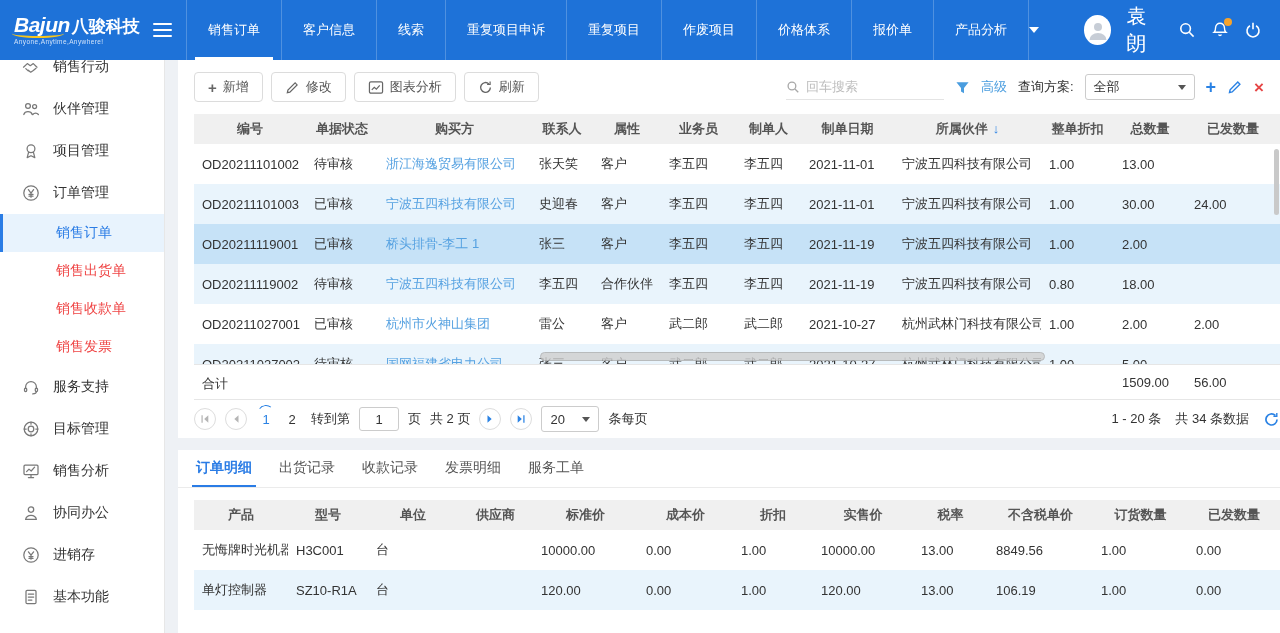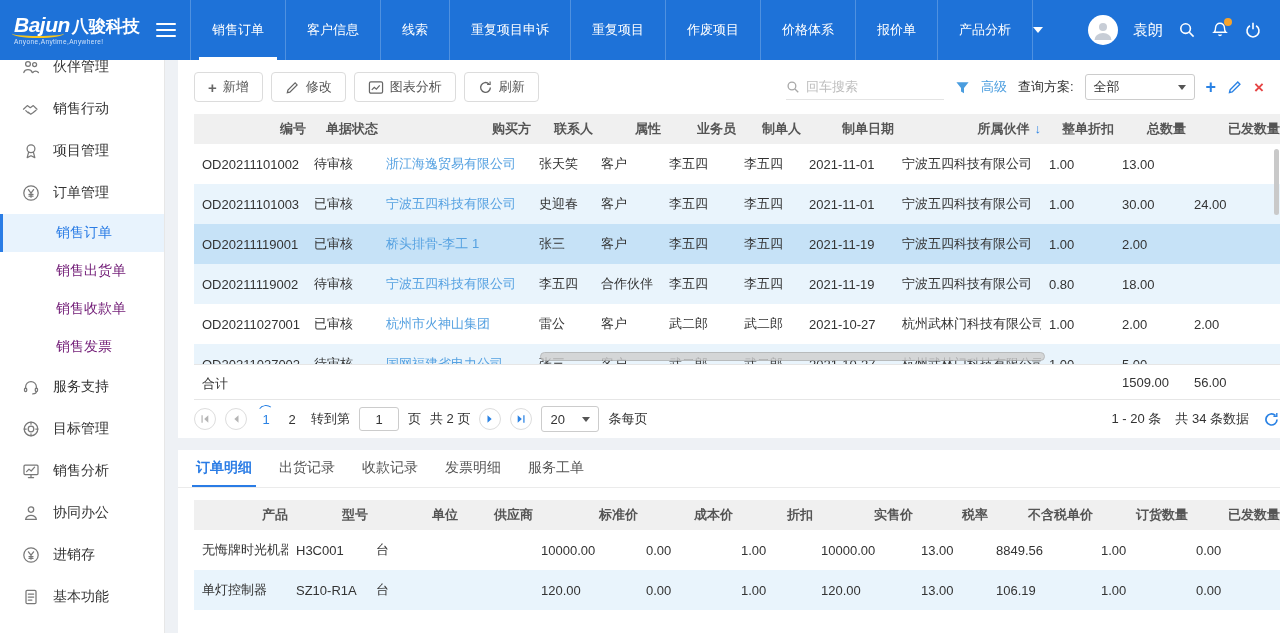--- a/index.html
+++ b/index.html
@@ -16,29 +16,29 @@
   .tagline{display:block;font-size:6.5px;color:#cfe2fa;margin-top:4px;letter-spacing:.4px}
   .hamburger{width:20px;height:14px;margin:0 14px 0 4px;display:flex;flex-direction:column;justify-content:space-between;cursor:pointer}
   .hamburger i{display:block;height:2px;background:#fff;border-radius:1px}
   .nav-tabs{display:flex;height:100%}
   .ntab{display:flex;align-items:center;padding:0 21px;font-size:13px;cursor:pointer;position:relative;border-right:1px solid rgba(255,255,255,.22);white-space:nowrap}
   .ntab:first-child{border-left:1px solid rgba(255,255,255,.22)}
   .ntab.active::after{content:"";position:absolute;left:8px;right:8px;bottom:0;height:3px;background:#fff}
   .nav-right{margin-left:auto;display:flex;align-items:center;gap:15px;padding-right:18px}
   .nav-caret{width:0;height:0;border-left:5px solid transparent;border-right:5px solid transparent;border-top:6px solid #fff;margin-right:30px;cursor:pointer}
   .avatar{width:30px;height:30px;border-radius:50%;background:#fff;display:flex;align-items:center;justify-content:center;overflow:hidden}
-  .uname{font-size:15px;cursor:pointer}
+  .uname{font-size:20px;cursor:pointer}
   .nico{position:relative;display:flex;cursor:pointer}
   .badge{position:absolute;top:-3px;right:-3px;width:8px;height:8px;border-radius:50%;background:#f6a32c}
 
   
   .sidebar{position:absolute;top:42px;left:0;width:165px;bottom:0;background:#fff;border-right:1px solid #e7e7e7;overflow:hidden;padding-top:4px}
   .side-item{height:42px;display:flex;align-items:center;padding-left:22px;gap:13px;font-size:14px;color:#333;cursor:pointer;white-space:nowrap}
   .side-item svg{flex:none}
-  .side-sub{height:38px;display:flex;align-items:center;padding-left:56px;font-size:14px;color:#701a75;cursor:pointer;white-space:nowrap}
+  .side-sub{height:38px;display:flex;align-items:center;padding-left:56px;font-size:14px;color:#ef4444;cursor:pointer;white-space:nowrap}
   .side-sub.active{background:#e8f3fd;color:#2a7ce5;border-left:3px solid #2a7ce5;padding-left:53px}
 
   
   .panel{position:absolute;left:178px;width:1102px;background:#fff}
   .panel1{top:60px;height:378px}
   .panel2{top:450px;height:183px}
   .p-inner{padding:12px 16px 0}
 
   
   .toolbar{display:flex;align-items:center;height:30px;margin-bottom:12px}
@@ -49,21 +49,21 @@
   .search-box input::placeholder{color:#bdbdbd}
   .lnk{font-size:13px;color:#4a9ddf;cursor:pointer}
   .qlabel{font-size:13px;color:#333}
   .select{height:26px;width:110px;border:1px solid #ccc;border-radius:3px;display:flex;align-items:center;justify-content:space-between;padding:0 8px;font-size:13px;color:#333;cursor:pointer;background:#fff}
   .caret{width:0;height:0;border-left:4px solid transparent;border-right:4px solid transparent;border-top:5px solid #555}
   .icon-plus{color:#2a82e4;font-size:18px;font-weight:bold;cursor:pointer;line-height:1}
   .icon-x{color:#e64545;font-size:17px;font-weight:bold;cursor:pointer;line-height:1}
 
   
   table{border-collapse:collapse;table-layout:fixed;width:1086px;font-size:13px}
-  thead th{background:#f0f0f0;height:30px;text-align:right;padding:0 0;color:#555;font-weight:bold;white-space:nowrap;overflow:hidden;cursor:pointer}
+  thead th{background:#f0f0f0;height:30px;text-align:center;padding:0 8px;color:#555;font-weight:bold;white-space:nowrap;overflow:hidden;cursor:pointer}
   tbody td{height:40px;padding:0 8px;color:#333;white-space:nowrap;overflow:hidden}
   tr.stripe{background:#e9f4fc}
   tr.selected{background:#c6e2f7}
   .cell-link{color:#55a1e1;text-decoration:none;cursor:pointer}
   .sort-arrow{color:#2a82e4;margin-left:5px;font-weight:bold}
   .viewport{height:220px;overflow:hidden;position:relative;width:1086px}
   .h-scroll{position:absolute;left:346px;bottom:3px;width:505px;height:9px;background:#cfcfcf;border:1px solid #adadad;border-radius:5px;opacity:.8}
   .v-scroll{position:absolute;right:1px;top:5px;width:5px;height:66px;background:#c9c9c9;border-radius:3px}
 
   .total-row{height:36px;border-top:1px solid #e6e6e6;border-bottom:1px solid #e6e6e6;position:relative;font-size:13px;font-weight:normal;color:#333;width:1086px}
@@ -144,34 +144,34 @@
           <path d="M9 1.8v6.4"></path>
         </svg>
     </span>
   </div>
 </header>
 
 <aside class="sidebar" id="sidebar">
     <div class="side-item">
       <span style="display: flex;">
         <svg width="18" height="18" viewBox="0 0 18 18" fill="none" stroke="#787878" stroke-width="1.25" stroke-linecap="round" stroke-linejoin="round">
+          <path d="M1.5 9.2l3.8-3.6 3 2.1 3-2.1 3.7 3.6M3.8 10.6l2.4 2.3M6.3 12.2l2.4 2 2.6-1.7 2.7-2.2"></path>
+        </svg>
+      </span>
+      <span>销售行动</span>
+    </div>
+    <div class="side-item">
+      <span style="display: flex;">
+        <svg width="18" height="18" viewBox="0 0 18 18" fill="none" stroke="#787878" stroke-width="1.25" stroke-linecap="round" stroke-linejoin="round">
           <circle cx="6" cy="6" r="2.4"></circle>
           <circle cx="12.6" cy="6.5" r="2"></circle>
           <path d="M1.8 14.5a4.4 4 0 018.4 0M10.8 14.5a3.5 3.3 0 015.6 0"></path>
         </svg>
       </span>
       <span>伙伴管理</span>
-    </div>
-    <div class="side-item">
-      <span style="display: flex;">
-        <svg width="18" height="18" viewBox="0 0 18 18" fill="none" stroke="#787878" stroke-width="1.25" stroke-linecap="round" stroke-linejoin="round">
-          <path d="M1.5 9.2l3.8-3.6 3 2.1 3-2.1 3.7 3.6M3.8 10.6l2.4 2.3M6.3 12.2l2.4 2 2.6-1.7 2.7-2.2"></path>
-        </svg>
-      </span>
-      <span>销售行动</span>
     </div>
     <div class="side-item">
       <span style="display: flex;">
         <svg width="18" height="18" viewBox="0 0 18 18" fill="none" stroke="#787878" stroke-width="1.25" stroke-linecap="round" stroke-linejoin="round">
           <circle cx="9" cy="6.8" r="3.9"></circle>
           <path d="M6.6 10.2L5.2 15.6l3.8-1.9 3.8 1.9-1.4-5.4"></path>
         </svg>
       </span>
       <span>项目管理</span>
     </div>

